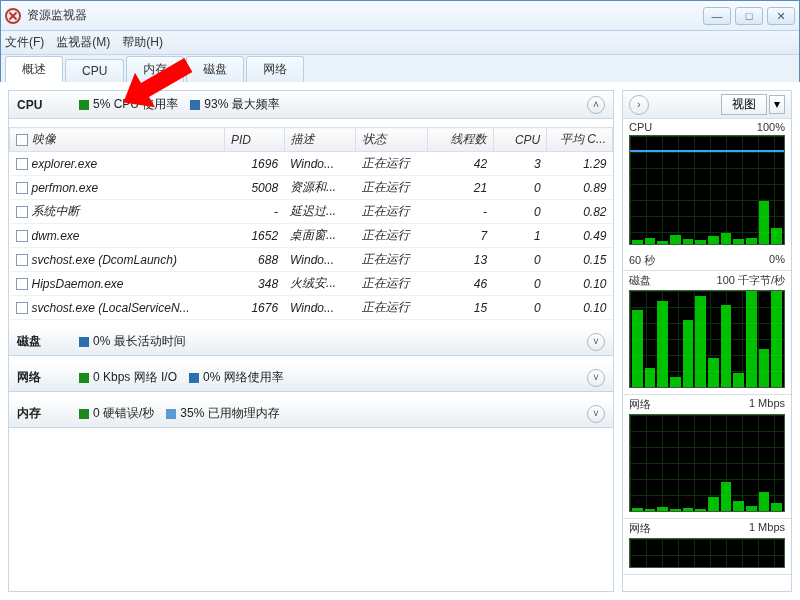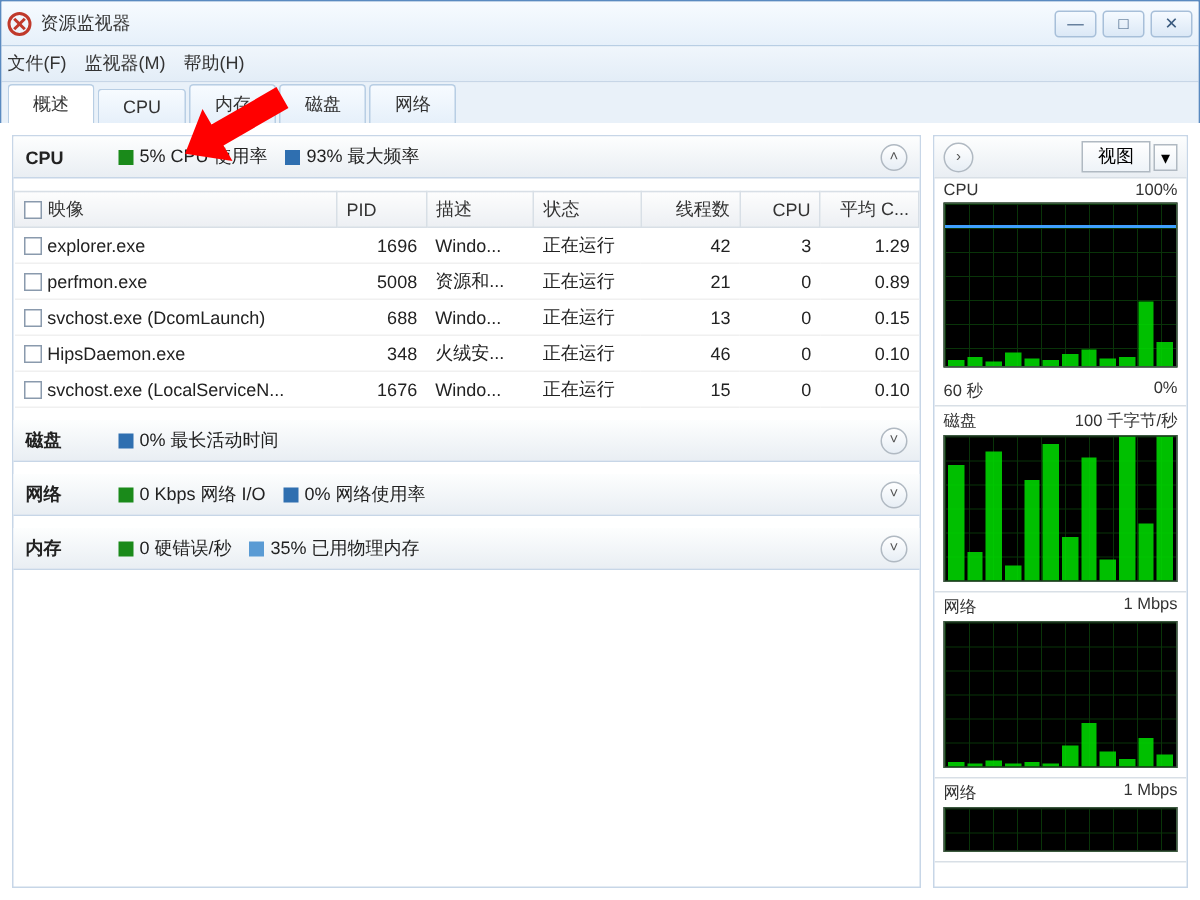--- a/index.html
+++ b/index.html
@@ -25,21 +25,21 @@
 table { width:100%; border-collapse:collapse; font-size:12px; color:#222; }
 th { text-align:left; font-weight:normal; background:linear-gradient(#fdfdfd,#eceff3); border:1px solid #d8dfe6; padding:3px 6px; font-size:12px; color:#333;}
 td { padding:3px 6px; border-bottom:1px solid #f0f0f0; white-space:nowrap; overflow:hidden; text-overflow:ellipsis;}
 td.num { text-align:right; }
 .chk { width:12px; height:12px; border:1px solid #8a9aad; background:#fff; display:inline-block; vertical-align:middle; margin-right:4px;}
 .arrow { position:absolute; top:40px; left:90px; z-index:50; pointer-events:none; }
 .arrow svg { width:110px; height:80px; }
 .rightcol .toprow { height:28px; display:flex; align-items:center; justify-content:space-between; padding:0 6px; border-bottom:1px solid #d8dfe6; font-size:12px; background:linear-gradient(#fdfefe,#e9eef3);}
 .rightcol .navbtn { width:20px; height:20px; border:1px solid #b0b9c2; border-radius:50%; background:linear-gradient(#fff,#e7eef5); display:flex; align-items:center; justify-content:center; font-size:10px; color:#555; cursor:pointer;}
 .rightcol .viewsel { display:flex; align-items:center; gap:2px;}
-.rightcol .viewsel .lab { border:1px solid #b0b9c2; padding:1px 10px; background:linear-gradient(#fff,#eef3f8); font-size:12px;}
+.rightcol .viewsel .lab { border:1px solid #b0b9c2; padding:1px 10px; background:linear-gradient(#fff,#eef3f8); font-size:12px;font-family:Liberation Serif, serif;}
 .rightcol .graphs { flex:1; overflow:hidden; display:flex; flex-direction:column; }
 .g { border-bottom:1px solid #d8dfe6; }
 .g .ghead { display:flex; justify-content:space-between; font-size:11px; padding:2px 6px; color:#333; }
 .g .gbox { height:110px; margin:0 6px 6px 6px; background:#000; position:relative; overflow:hidden; border:1px solid #3b5a3e;}
 .g.small .gbox { height:98px; }
 .grid { position:absolute; inset:0; background-image:
   linear-gradient(#0a3a0a 1px, transparent 1px),
   linear-gradient(90deg,#0a3a0a 1px, transparent 1px);
   background-size: 16px 16px; opacity:.9;}
 .line { position:absolute; left:0; right:0; }
@@ -84,21 +84,21 @@
 <div class="content">
   <div class="leftcol">
 
     <div class="sectionhead">
       <span class="title">CPU</span>
       <span><span class="swatch" style="background:#1a8a1a"></span><span>5% CPU 使用率</span></span>
       <span><span class="swatch" style="background:#2f6fb0"></span><span>93% 最大频率</span></span>
       <span class="chev">˄</span>
     </div>
 
-    <div style="overflow:hidden;">
+    <div style="overflow:hidden;font-style:italic;">
     <table>
       <thead>
             <tr>
         <th style="width:180px"><span class="chk"></span><span>映像</span></th>
         <th style="width:50px">PID</th>
         <th style="width:60px">描述</th>
         <th style="width:60px">状态</th>
         <th style="width:55px;text-align:right">线程数</th>
         <th style="width:45px;text-align:right">CPU</th>
         <th style="width:55px;text-align:right">平均 C...</th>
@@ -115,20 +115,38 @@
               <td class="num">1.29</td>
             </tr>
             <tr>
               <td style="max-width:180px"><span class="chk"></span>perfmon.exe</td>
               <td class="num">5008</td>
               <td>资源和...</td>
               <td>正在运行</td>
               <td class="num">21</td>
               <td class="num">0</td>
               <td class="num">0.89</td>
+            </tr>
+            <tr>
+              <td style="max-width:180px"><span class="chk"></span>系统中断</td>
+              <td class="num">-</td>
+              <td>延迟过...</td>
+              <td>正在运行</td>
+              <td class="num">-</td>
+              <td class="num">0</td>
+              <td class="num">0.82</td>
+            </tr>
+            <tr>
+              <td style="max-width:180px"><span class="chk"></span>dwm.exe</td>
+              <td class="num">1652</td>
+              <td>桌面窗...</td>
+              <td>正在运行</td>
+              <td class="num">7</td>
+              <td class="num">1</td>
+              <td class="num">0.49</td>
             </tr>
             <tr>
               <td style="max-width:180px"><span class="chk"></span>svchost.exe (DcomLaunch)</td>
               <td class="num">688</td>
               <td>Windo...</td>
               <td>正在运行</td>
               <td class="num">13</td>
               <td class="num">0</td>
               <td class="num">0.15</td>
             </tr>

